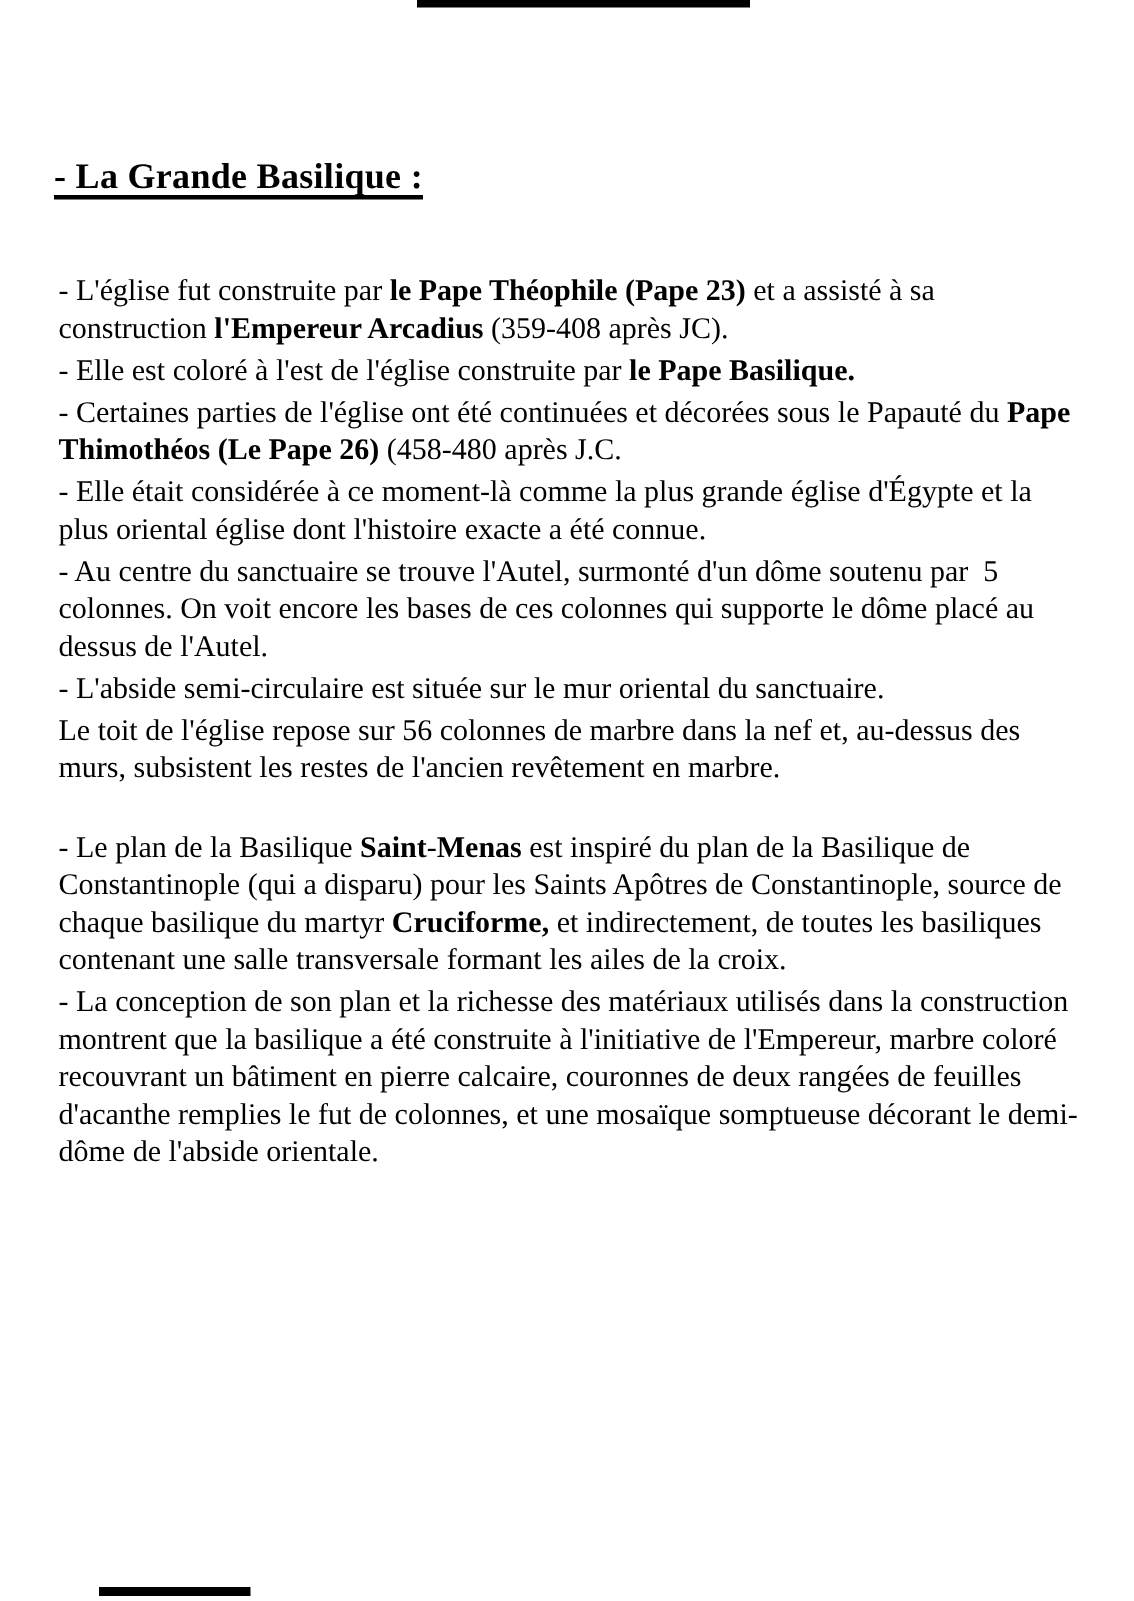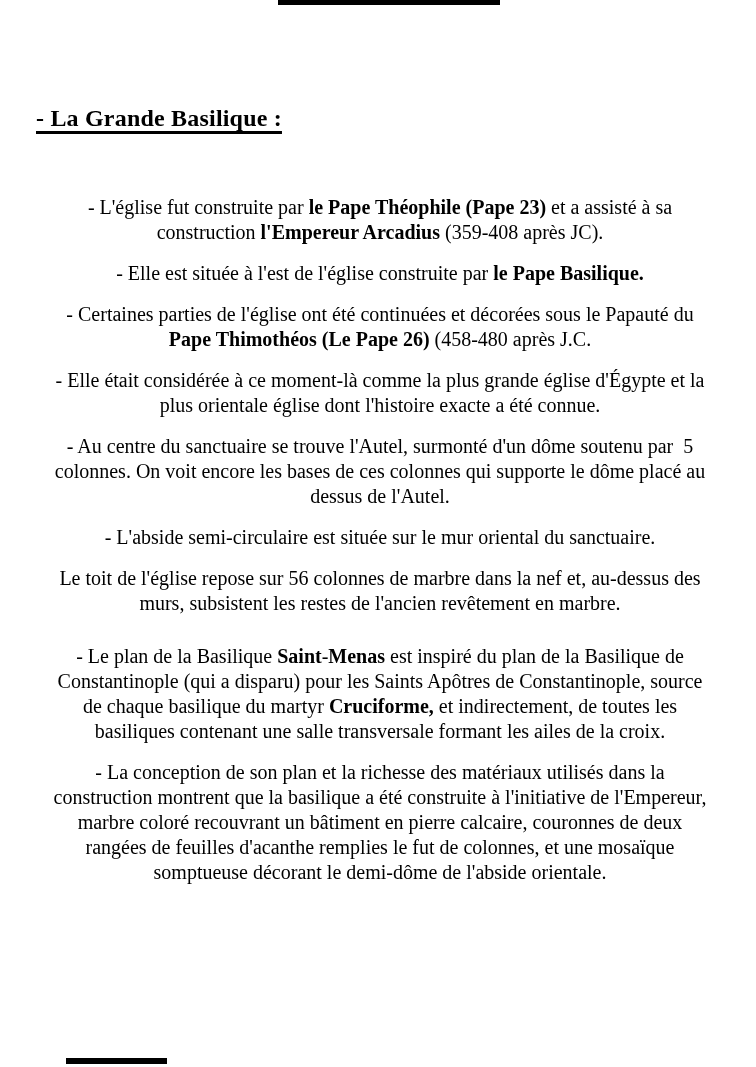--- a/index.html
+++ b/index.html
@@ -48,42 +48,41 @@
   }
   .doc-body {
     position: absolute;
     left: 36px;
     top: 179px;
     width: 688px;
     font-size: 20px;
     line-height: 25px;
   }
   .para {
-    margin: 16px;
+    margin: 3px;
     white-space: pre-wrap;
-    text-align: center;
   }
   .para.gap {
     margin-top: 28px;
   }
   .b {
     font-weight: bold;
   }
 </style>
 </head>
 <body>
 
 <div class="page">
   <div class="edge-rule top"></div>
   <h1 class="doc-heading">- La Grande Basilique :</h1>
   <div class="doc-body">
       <p class="para"><span>- L'église fut construite par </span><span class="b">le Pape Théophile (Pape 23)</span><span> et a assisté à sa construction </span><span class="b">l'Empereur Arcadius</span><span> (359-408 après JC).</span></p>
-      <p class="para"><span>- Elle est située à l'est de l'église construite par </span><span class="b">le Pape Basilique.</span></p>
+      <p class="para"><span>- Elle est coloré à l'est de l'église construite par </span><span class="b">le Pape Basilique.</span></p>
       <p class="para"><span>- Certaines parties de l'église ont été continuées et décorées sous le Papauté du </span><span class="b">Pape Thimothéos (Le Pape 26)</span><span> (458-480 après J.C.</span></p>
-      <p class="para"><span>- Elle était considérée à ce moment-là comme la plus grande église d'Égypte et la plus orientale église dont l'histoire exacte a été connue.</span></p>
+      <p class="para"><span>- Elle était considérée à ce moment-là comme la plus grande église d'Égypte et la plus oriental église dont l'histoire exacte a été connue.</span></p>
       <p class="para"><span>- Au centre du sanctuaire se trouve l'Autel, surmonté d'un dôme soutenu par  5 colonnes. On voit encore les bases de ces colonnes qui supporte le dôme placé au dessus de l'Autel.</span></p>
       <p class="para"><span>- L'abside semi-circulaire est située sur le mur oriental du sanctuaire.</span></p>
       <p class="para"><span>Le toit de l'église repose sur 56 colonnes de marbre dans la nef et, au-dessus des murs, subsistent les restes de l'ancien revêtement en marbre.</span></p>
       <p class="para gap"><span>- Le plan de la Basilique </span><span class="b">Saint</span><span>-</span><span class="b">Menas</span><span> est inspiré du plan de la Basilique de Constantinople (qui a disparu) pour les Saints Apôtres de Constantinople, source de chaque basilique du martyr </span><span class="b">Cruciforme,</span><span> et indirectement, de toutes les basiliques contenant une salle transversale formant les ailes de la croix.</span></p>
       <p class="para"><span>- La conception de son plan et la richesse des matériaux utilisés dans la construction montrent que la basilique a été construite à l'initiative de l'Empereur, marbre coloré recouvrant un bâtiment en pierre calcaire, couronnes de deux rangées de feuilles d'acanthe remplies le fut de colonnes, et une mosaïque somptueuse décorant le demi-dôme de l'abside orientale.</span></p>
     </div>
   <div class="edge-rule bottom"></div>
 </div>
 
 </body></html>

